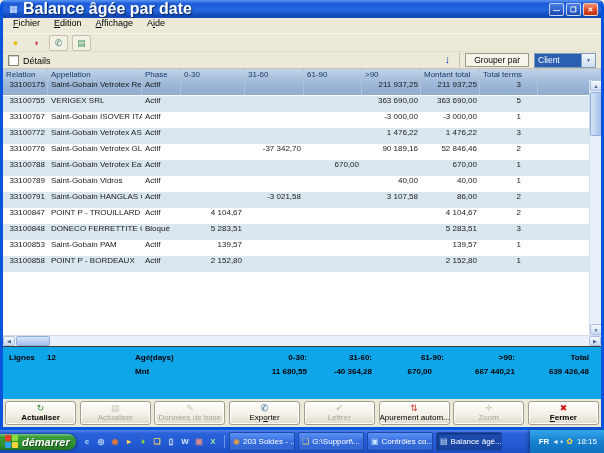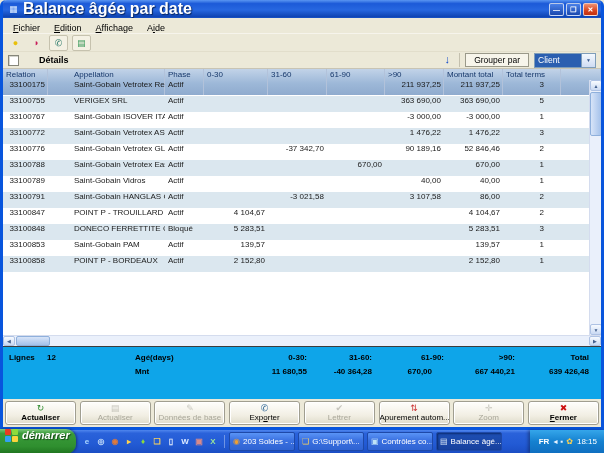--- a/index.html
+++ b/index.html
@@ -13,46 +13,46 @@
     background:linear-gradient(180deg,#5a96f2 0%,#1c5ad8 20%,#2767e0 55%,#0f45b4 92%,#1a54c8 100%);
     padding:0 2px;}
   .app-icon{width:13px;height:13px;margin:0 3px 0 2px;font-size:9px;line-height:13px;color:#dceaff;text-align:center;}
   .title{flex:1;color:#fff;font-size:16px;font-weight:bold;text-shadow:1px 1px 1px #06245e;white-space:nowrap;overflow:hidden;}
   .winbtns{display:flex;gap:2px;margin-right:1px;}
   .wbtn{width:15px;height:13px;border-radius:2px;border:1px solid rgba(255,255,255,.7);box-sizing:border-box;
     color:#fff;font-size:7px;line-height:11px;text-align:center;font-weight:bold;
     background:linear-gradient(180deg,#4a80e8,#1a48ae);}
   .wbtn.close{background:linear-gradient(180deg,#ef9070,#d8431f 60%,#c03010);}
   
-  .menubar{height:15px;flex:0 0 15px;display:flex;align-items:flex-end;font-size:9px;color:#000;
+  .menubar{height:15px;flex:0 0 15px;display:flex;align-items:flex-start;font-size:9px;color:#000;
     padding-left:3px;border-bottom:1px solid #f6f4ec;}
   .menu-item{padding:0 7px;}
   .uline{text-decoration:underline;}
   .toolbar{height:17px;flex:0 0 17px;display:flex;align-items:center;gap:4px;padding-left:4px;
     border-bottom:1px solid #e2decb;}
   .tool-btn{width:17px;height:14px;display:flex;align-items:center;justify-content:center;font-size:9px;}
   .tool-btn.boxed{border:1px solid #c6c2ae;background:#f4f1e4;border-radius:2px;}
   .filterrow{height:16px;flex:0 0 16px;display:flex;align-items:center;justify-content:space-between;
     font-size:9px;padding:0 5px;}
-  .details{display:flex;align-items:flex-start;gap:20px;font-weight:bold;}
+  .details{display:flex;align-items:flex-end;gap:4px;}
   .cb{width:9px;height:9px;background:#fff;border:1px solid #86867a;box-shadow:inset 1px 1px 0 #d4d4cc;}
   .groupwrap{display:flex;align-items:center;gap:5px;}
   .arrowbtn{width:18px;height:14px;text-align:center;color:#1048c8;font-weight:bold;font-size:11px;line-height:13px;
     border-right:1px solid #c4c0ae;padding-right:3px;}
   .grplabel{border:1px solid #9a998a;background:#f7f5eb;padding:0 8px;height:12px;line-height:12px;font-size:8.5px;}
   .combo{display:flex;align-items:center;border:1px solid #7f9db9;background:#fff;height:15px;width:62px;box-sizing:border-box;}
   .combosel{flex:1;background:#2b5fb0;color:#fff;font-size:8.5px;padding:0 3px;height:13px;line-height:13px;white-space:nowrap;overflow:hidden;}
   .combobtn{width:13px;height:13px;background:linear-gradient(#f4f8fd,#cfdcf3);border-left:1px solid #7f9db9;
     font-size:5px;color:#3a5a8c;display:flex;align-items:center;justify-content:center;}
   
   .tablewrap{position:relative;flex:1;background:#fff;overflow:hidden;border-top:1px solid #c8c4b4;}
   .thead{display:flex;height:26px;font-size:8px;color:#17386b;
     background:linear-gradient(180deg,#c2d3e8 0%,#9db8d8 55%,#8fabce 100%);}
   .th{box-sizing:border-box;padding:1px 0 0 3px;border-right:1px solid #b2c2da;white-space:nowrap;overflow:hidden;}
-  .col0{width:45px;}.col1{width:94px;margin-left:23px;}.col2{width:39px;}.col3{width:64px;}.col4{width:59px;}
+  .col0{width:45px;}.col1{width:94px;}.col2{width:39px;}.col3{width:64px;}.col4{width:59px;}
   .col5{width:58px;}.col6{width:59px;}.col7{width:59px;}.col8{width:58px;}
   .fillcol{flex:1;}
   .tbody{position:absolute;top:11px;left:0;right:12px;bottom:11px;overflow:hidden;font-size:8px;color:#1a1a1a;}
   .trow{display:flex;height:16px;line-height:9.5px;white-space:nowrap;}
   .trow.alt{background:#dbe7ef;}
   .td{box-sizing:border-box;padding:0 3px;overflow:hidden;}
   .td.col0{text-align:right;}
   .td.col3,.td.col4,.td.col5,.td.col6,.td.col7{text-align:right;}
   .td.col8{text-align:right;padding-right:17px;}
   
@@ -81,21 +81,21 @@
     background:linear-gradient(180deg,#fefefc,#f2efe4 60%,#dfdccb);box-shadow:inset 0 0 0 1px #fff;
     font-size:8px;color:#000;overflow:hidden;}
   .xbtn-icon{height:11px;line-height:12px;font-size:9px;}
   .xbtn-label{height:10px;line-height:9px;white-space:nowrap;}
   .xbtn.bold .xbtn-label{font-weight:bold;}
   .xbtn.disabled{color:#a8a698;}
   .xbtn.disabled .xbtn-icon{opacity:.45;}
   
   .taskbar{position:absolute;left:0;right:0;bottom:0;height:23px;display:flex;align-items:center;
     background:linear-gradient(180deg,#4f86ee 0%,#2a62da 14%,#225ad4 62%,#1b4ec4 100%);}
-  .startbtn{height:25px;width:76px;flex:0 0 76px;display:flex;align-items:flex-start;gap:4px;padding-left:5px;box-sizing:border-box;
+  .startbtn{height:16px;width:76px;flex:0 0 76px;display:flex;align-items:center;gap:4px;padding-left:5px;box-sizing:border-box;
     background:linear-gradient(180deg,#7cc87c 0%,#3a9b3a 18%,#2f8f2f 70%,#1f731f 100%);
     border-radius:0 10px 10px 0;box-shadow:1px 0 3px rgba(0,0,0,.45);}
   .flag{width:13px;height:13px;display:grid;grid-template-columns:6px 6px;grid-template-rows:6px 6px;gap:1px;}
   .flag i{border-radius:1px;}
   .flag i:nth-child(1){background:#ea3b23;}.flag i:nth-child(2){background:#8ddb3c;}
   .flag i:nth-child(3){background:#33a1f2;}.flag i:nth-child(4){background:#fbd43c;}
   .startlabel{color:#fff;font-weight:bold;font-style:italic;font-size:11px;text-shadow:1px 1px 1px #1a4a1a;}
   .quick{display:flex;align-items:center;gap:2px;padding:0 5px;border-right:1px solid rgba(255,255,255,.35);}
   .qicon{width:12px;height:13px;font-size:8px;line-height:13px;text-align:center;font-weight:bold;}
   .tasks{display:flex;gap:3px;margin-left:4px;}

